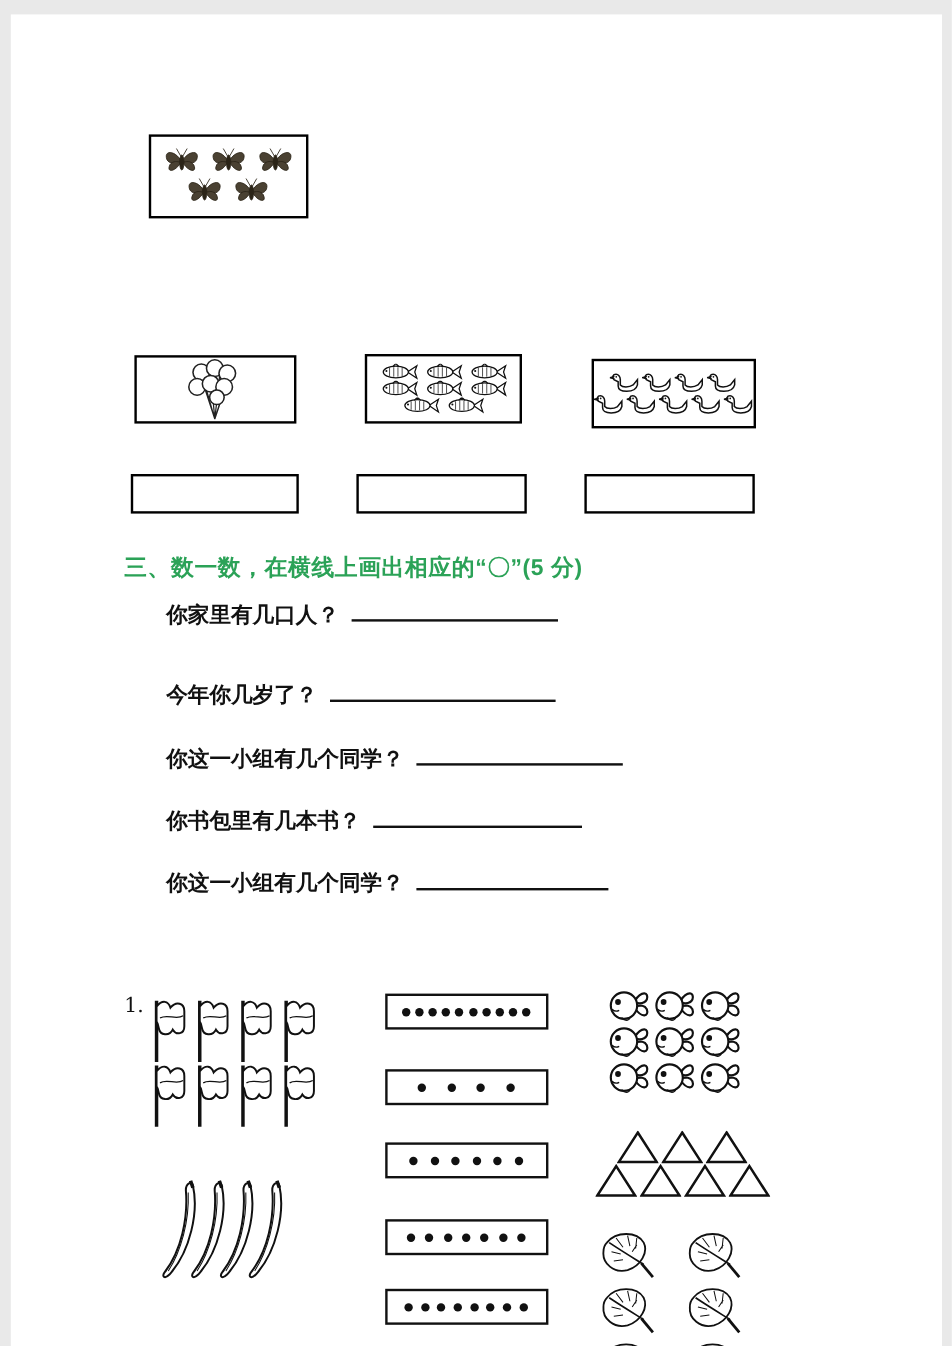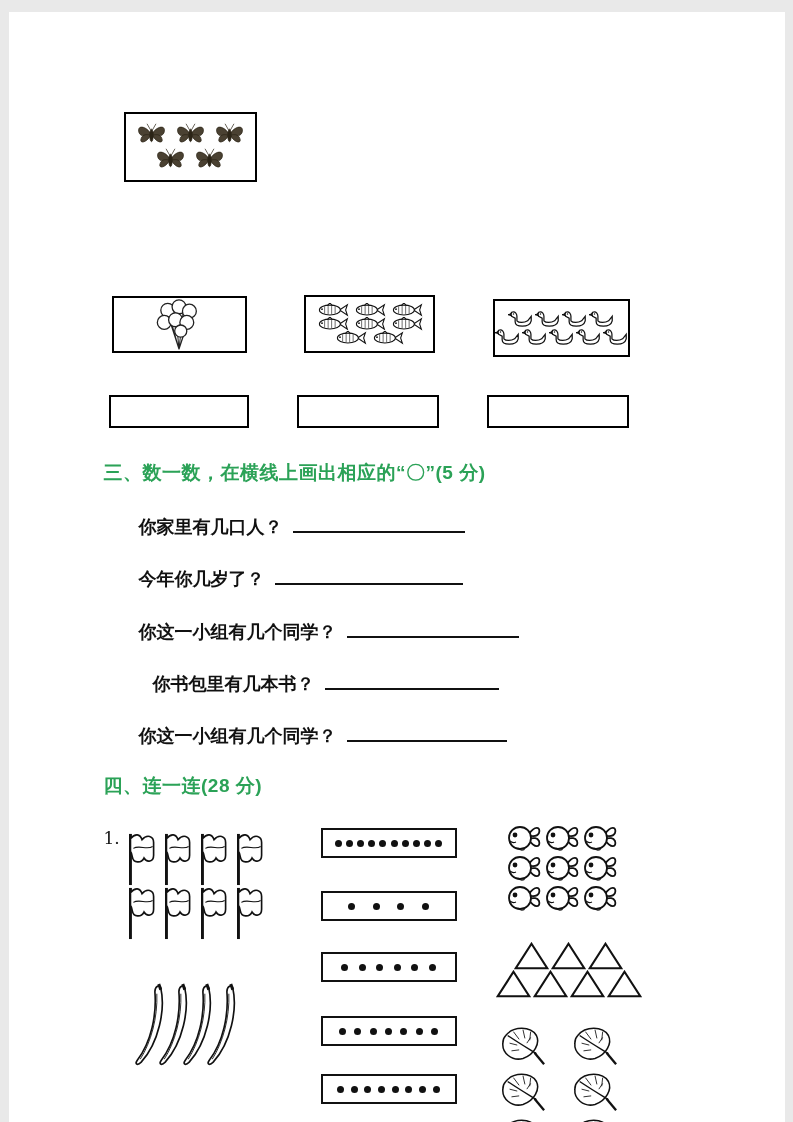--- a/index.html
+++ b/index.html
@@ -210,37 +210,36 @@
         </svg>
       </div>
     </div>
 
   <div class="abs frame" style="left:100px;top:383px;width:140px;height:33px;"></div>
   <div class="abs frame" style="left:288px;top:383px;width:142px;height:33px;"></div>
   <div class="abs frame" style="left:478px;top:383px;width:142px;height:33px;"></div>
 
   <div class="abs green-heading" style="left:95px;top:448px;color:#2ba257;">三、数一数，在横线上画出相应的“〇”(5 分)</div>
 
-  <div class="abs question" style="left:130px;top:503px;">
+  <div class="abs question" style="left:130px;top:488px;">
     <span>你家里有几口人？</span><span class="blank-line" style="width:172px;"></span>
   </div>
   <div class="abs question" style="left:130px;top:608px;">
     <span>你这一小组有几个同学？</span><span class="blank-line" style="width:172px;"></span>
   </div>
   <div class="abs question" style="left:130px;top:555px;">
     <span>今年你几岁了？</span><span class="blank-line" style="width:188px;"></span>
   </div>
-  <div class="abs question" style="left:144px;top:660px;">
+  <div class="abs question" style="left:130px;top:660px;">
     <span>你书包里有几本书？</span><span class="blank-line" style="width:174px;"></span>
   </div>
   <div class="abs question" style="left:130px;top:712px;">
     <span>你这一小组有几个同学？</span><span class="blank-line" style="width:160px;"></span>
   </div>
 
-  <div class="abs green-heading" style="left:95px;top:761px;color:#2ba257;">四、连一连(28 分)</div>
 
   <div class="abs item-no" style="left:95px;top:816px;">1.</div>
 
   <div class="abs" style="left:116px;top:820px;">
       <div class="icon-row">
         <svg class="icon i-flag">
           <use href="#sym-flag"></use>
         </svg>
         <svg class="icon i-flag">
           <use href="#sym-flag"></use>

